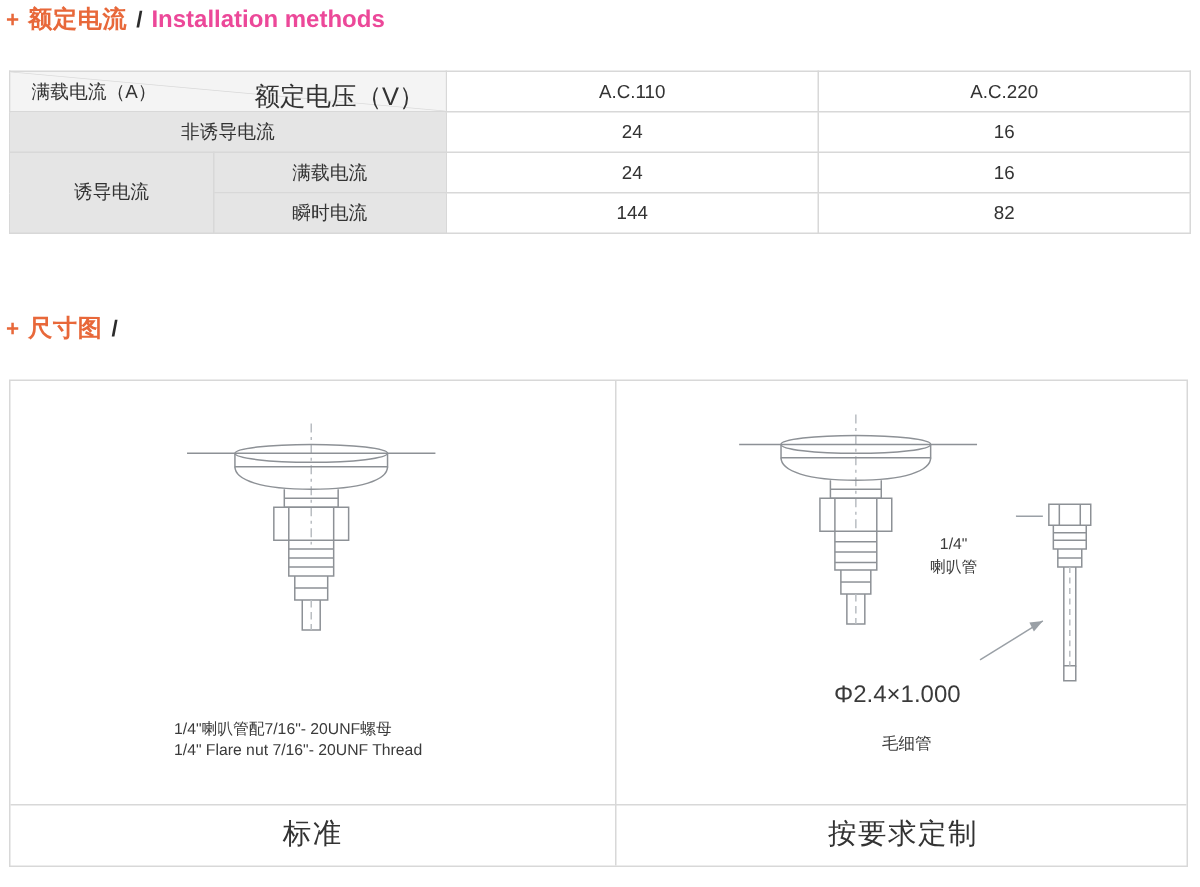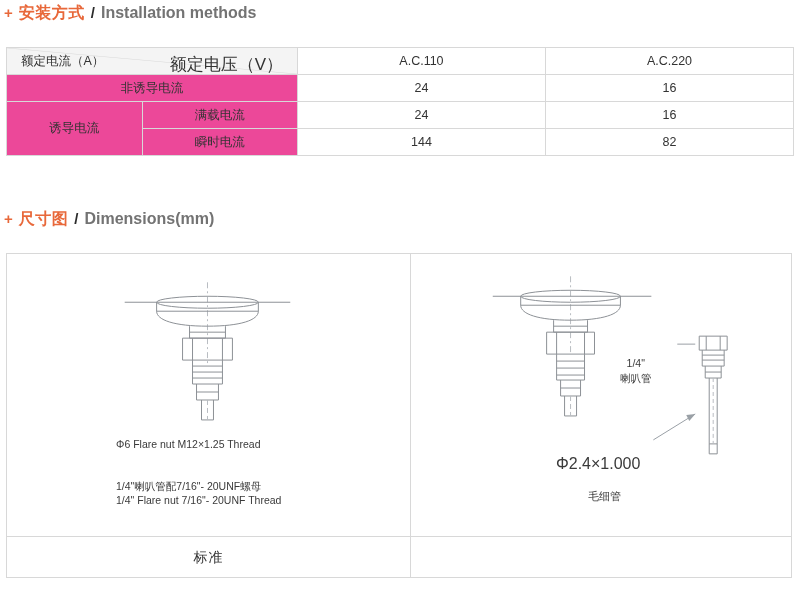--- a/index.html
+++ b/index.html
@@ -42,21 +42,21 @@
     font-size: 16px;
     font-weight: bold;
     letter-spacing: 0.5px;
   }
   .section-head .sep {
     color: #2b2b2b;
     font-size: 15px;
     font-weight: bold;
   }
   .section-head .en {
-    color: #737373;
+    color: #ec4899;
     font-size: 16px;
     font-weight: bold;
   }
 
   #head-install { position: absolute; left: 0px; top: 3px; }
   #head-dim     { position: absolute; left: 0px; top: 209px; }
 
   
   .spec-table {
     position: absolute;
@@ -68,21 +68,21 @@
     color: #333;
   }
   .spec-table td {
     border: 1px solid #d8d8d8;
     text-align: center;
     vertical-align: middle;
     height: 26px;
     padding: 0 4px;
   }
   .spec-table td.shaded {
-    background: #ec4899;
+    background: #e5e5e5;
   }
   .corner-cell {
     position: relative;
     width: 287px;
     height: 52px;
     padding: 0 !important;
     background: #f4f4f4;
     overflow: hidden;
   }
   .corner-cell .diag {
@@ -134,21 +134,21 @@
     width: 100%;
     height: 1px;
     background: #d8d8d8;
   }
   .dim-caption {
     position: absolute;
     top: 282px;
     height: 36px;
     line-height: 42px;
     text-align: center;
-    font-size: 14px;
+    font-size: 19px;
     color: #333;
     letter-spacing: 1px;
   }
   #cap-left  { left: 0px;   width: 403px; }
   #cap-right { left: 404px; width: 382px; }
 
   .draw-area { position: absolute; left: 0; top: 0; width: 100%; height: 282px; }
 
   .note {
     position: absolute;
@@ -164,34 +164,34 @@
   #note-d { left: 556px; top: 457px; font-size: 16px; }
   #note-e { left: 588px; top: 489px; font-size: 11px; }
 </style>
 </head>
 <body>
 
 <div class="page">
 
   <div class="section-head" id="head-install">
     <span class="plus">+</span>
-    <span class="cn">安装方式</span>
+    <span class="cn">额定电流</span>
     <span class="sep">/</span>
     <span class="en">Installation methods</span>
   </div>
 
   <table class="spec-table">
     <tbody>
       <tr>
         <td class="corner-cell" colspan="2">
           <svg class="diag" viewBox="0 0 287 52" preserveAspectRatio="none">
             <line x1="0" y1="0" x2="287" y2="52" stroke="#d8d8d8" stroke-width="1"></line>
           </svg>
           <span class="lbl-volt">额定电压（V）</span>
-          <span class="lbl-amp">额定电流（A）</span>
+          <span class="lbl-amp">满载电流（A）</span>
         </td>
         <td class="col-val">A.C.110</td>
         <td class="col-val">A.C.220</td>
       </tr>
 
       <tr>
         <td class="shaded" colspan="2">非诱导电流</td>
         <td>24</td>
         <td>16</td>
       </tr>
@@ -208,21 +208,20 @@
         <td>144</td>
         <td>82</td>
       </tr>
     </tbody>
   </table>
 
   <div class="section-head" id="head-dim">
     <span class="plus">+</span>
     <span class="cn">尺寸图</span>
     <span class="sep">/</span>
-    <span class="en">Dimensions(mm)</span>
   </div>
 
   <div class="dim-panel">
     <div class="dim-split"></div>
     <div class="dim-footline"></div>
 
     <svg class="draw-area" viewBox="0 0 786 282">
       <g stroke="#8d9196" fill="none" stroke-width="1">
 
         <g>
@@ -296,24 +295,24 @@
 
           <line x1="690" y1="90" x2="672" y2="90" stroke="#9aa0a6"></line>
 
           <line x1="648" y1="186" x2="690" y2="160" stroke="#9aa0a6"></line>
           <polygon points="690,160 681,161 684,167" fill="#9aa0a6" stroke="none"></polygon>
         </g>
       </g>
     </svg>
 
     <div class="dim-caption" id="cap-left">标准</div>
+    <div class="dim-caption" id="cap-right">按要求定制</div>
   </div>
 
   <div class="note" id="note-a">
-    <div>Φ6 Flare nut M12×1.25 Thread</div>
   </div>
 
   <div class="note" id="note-b">
     <div>1/4"喇叭管配7/16"- 20UNF螺母</div>
     <div>1/4" Flare nut 7/16"- 20UNF Thread</div>
   </div>
 
   <div class="note" id="note-c">
     <div>1/4"</div>
     <div>喇叭管</div>

